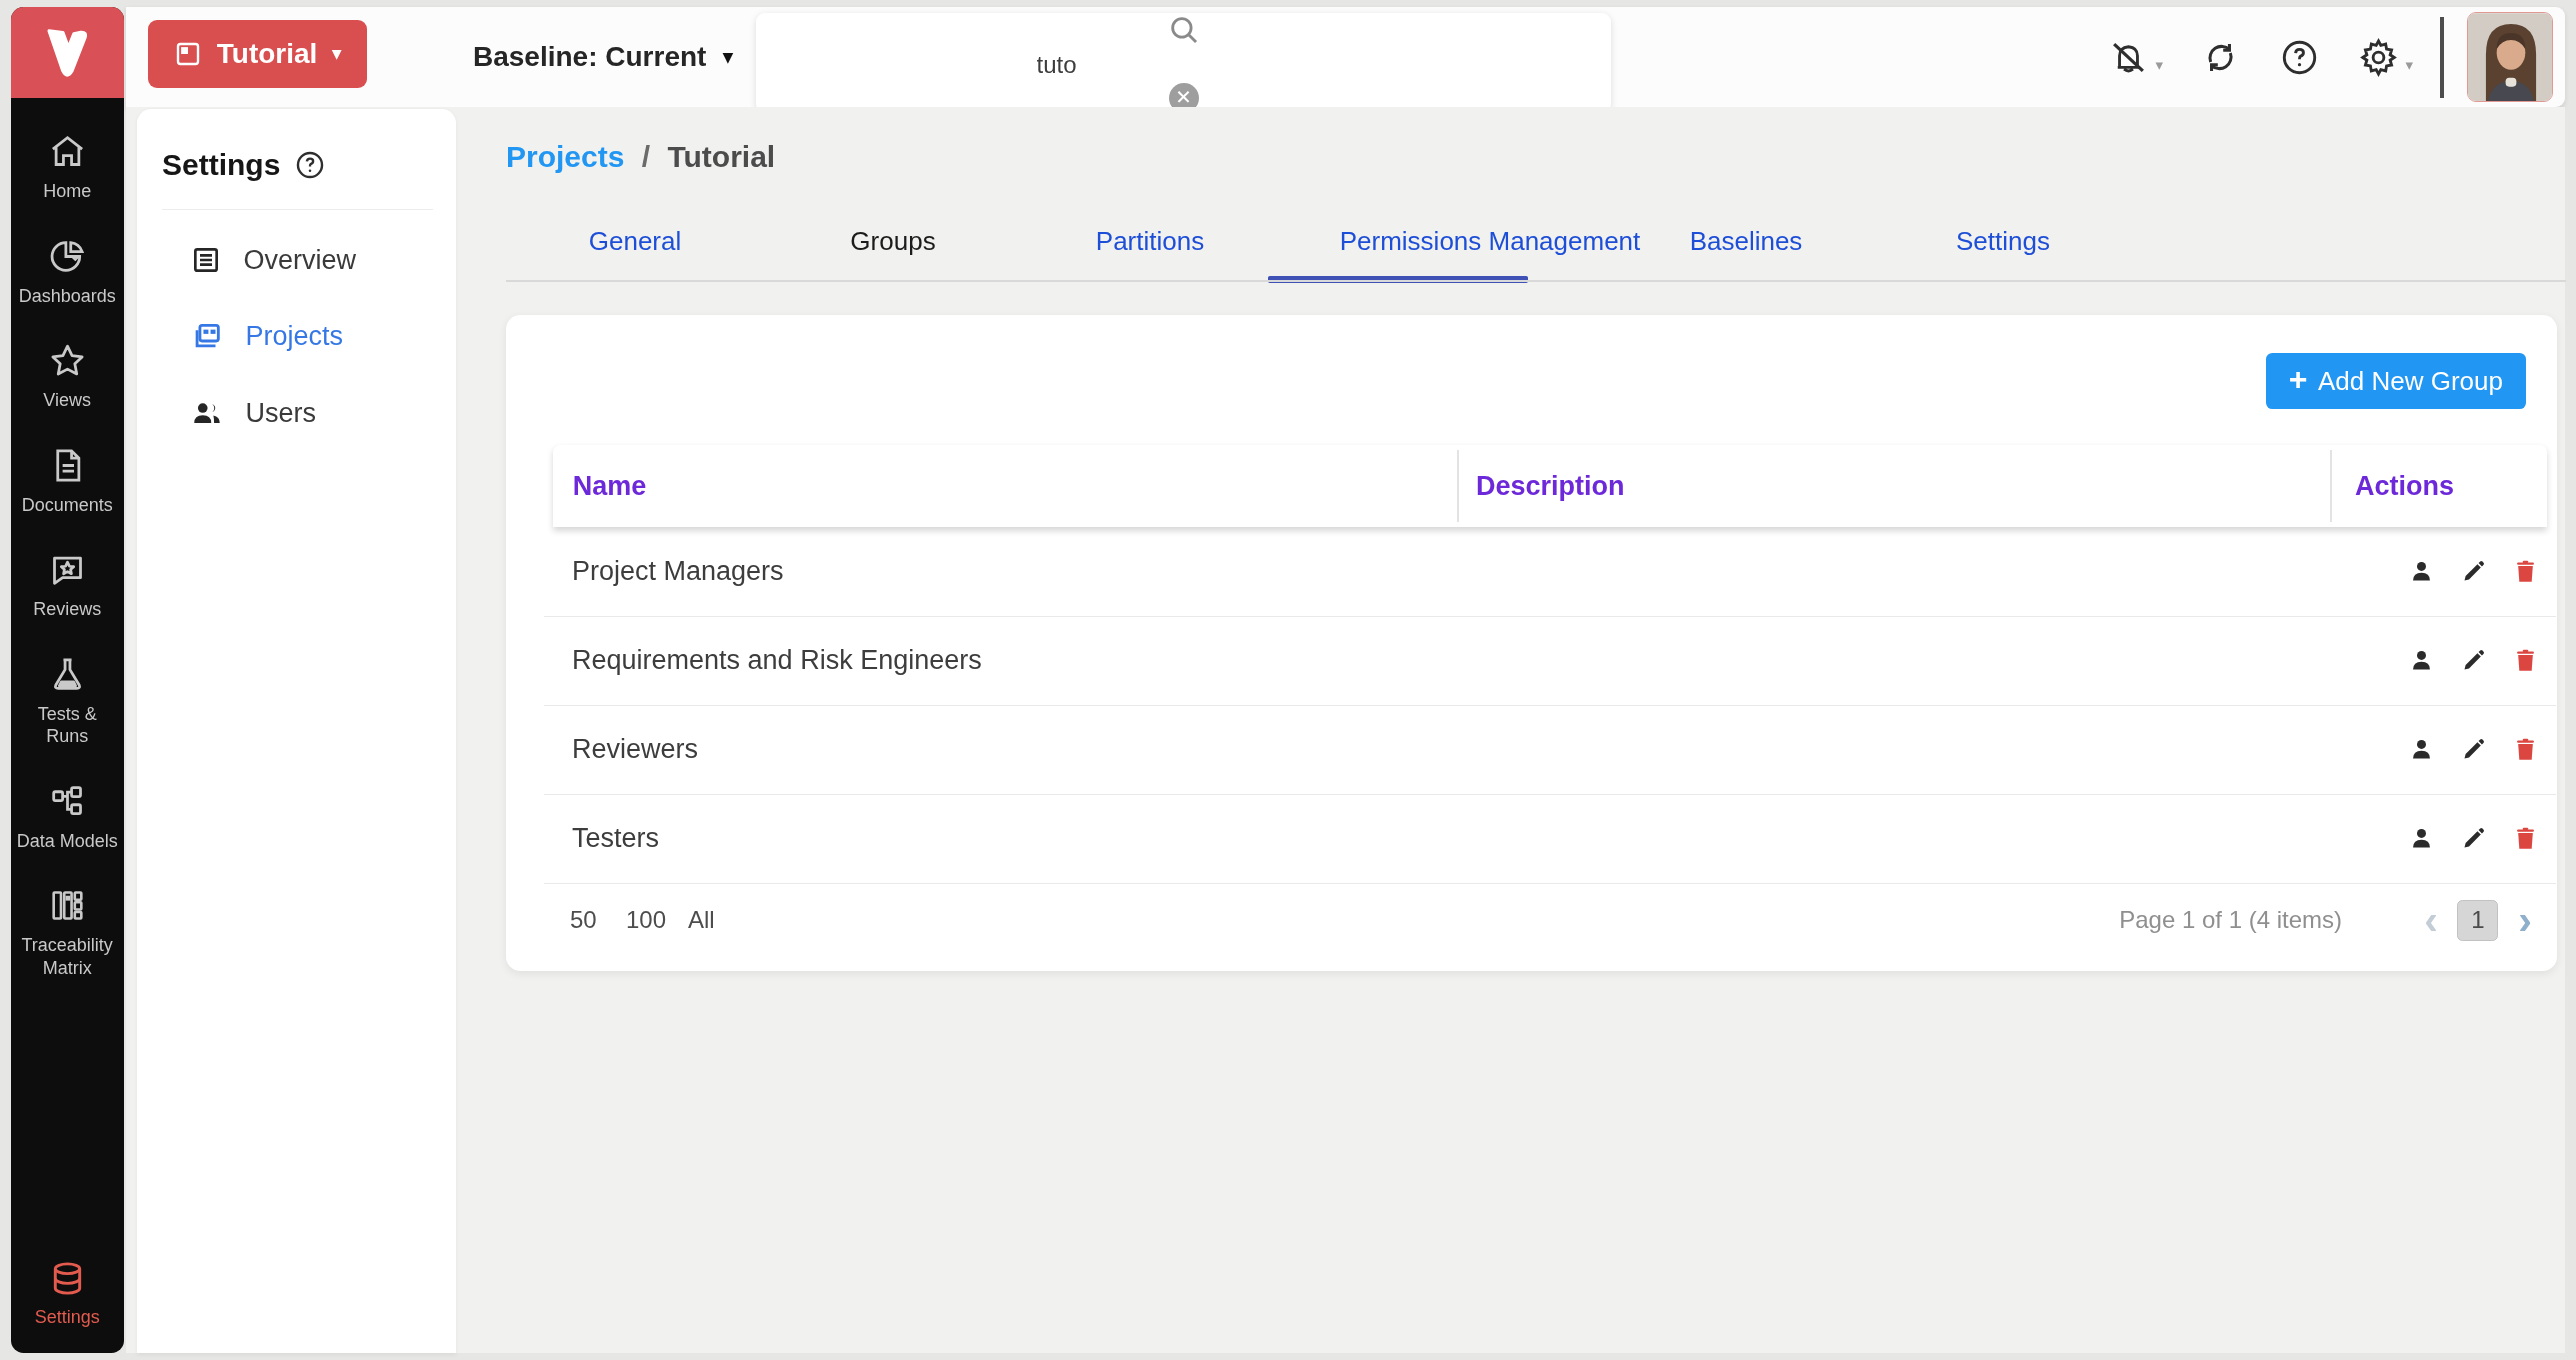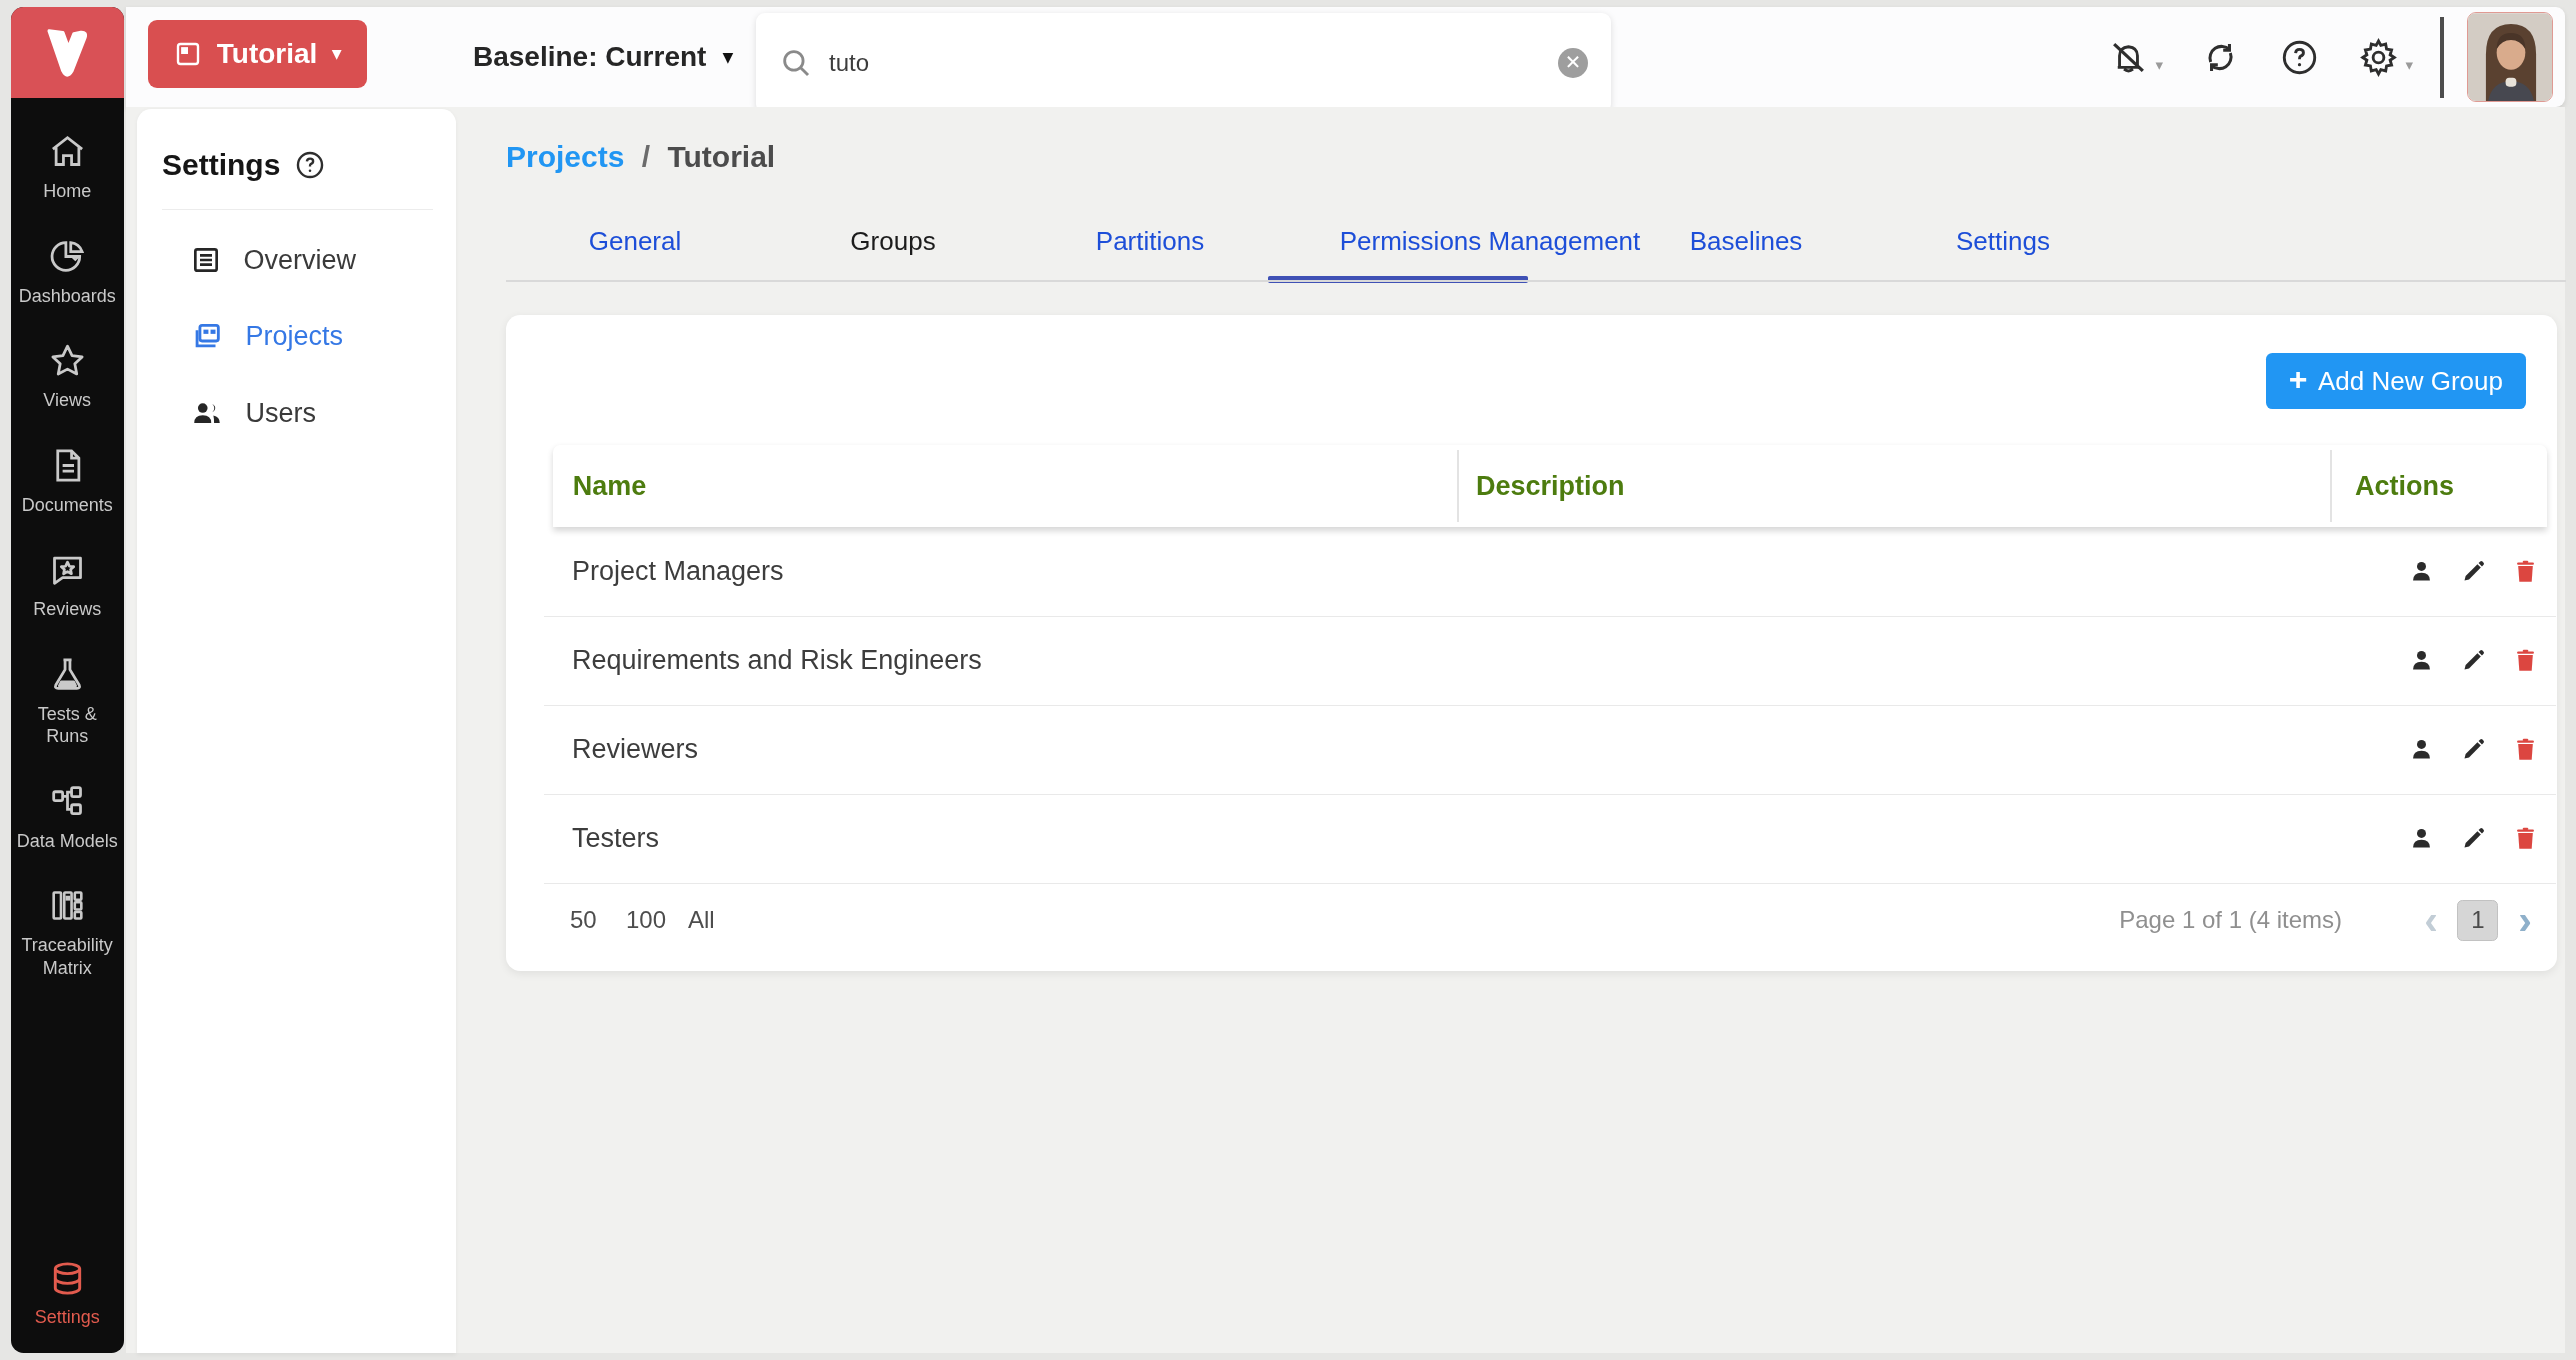--- a/index.html
+++ b/index.html
@@ -13,21 +13,21 @@
               background:#d94f50; border:none; border-radius:9px; color:#fff;
               display:flex; align-items:center; gap:14.3px; cursor:pointer; }
   .proj-btn .lbl { font-size:28px; font-weight:bold; }
   .proj-btn .caret { font-size:19.7px; line-height:1; }
   .baseline { position:absolute; left:347px; top:0; height:100px; display:flex; align-items:center; gap:16px; cursor:pointer; }
   .baseline .lbl { font-size:28px; color:#262626; font-weight:700; }
   .baseline .caret { font-size:21.5px; color:#111; }
 
   .search-card { position:absolute; left:630px; top:5.4px; width:855px; height:100px;
                  background:#ffffff; border-radius:9px; box-shadow:0 2.7px 7.2px rgba(0,0,0,.13);
-                 display:flex; align-items:center; padding:0 23px; }
+                 display:flex; align-items:center; padding:0 23px;flex-direction:column; }
   .search-card input { flex:1; border:none; outline:none; font-size:24px; color:#3d3d3d;
                        margin-left:16px; font-family:"Liberation Sans", sans-serif; background:transparent; }
   .clear-btn { width:30px; height:30px; border-radius:50%; background:#9e9e9e; color:#fff;
                display:flex; align-items:center; justify-content:center; font-size:19.7px; cursor:pointer; flex:0 0 auto; }
 
   .tb-icons { position:absolute; right:0; top:0; height:100px; display:flex; align-items:center; }
   .tb-ic { position:relative; display:flex; align-items:center; cursor:pointer; }
   .tb-ic .mini-caret { font-size:15px; color:#9a9a9a; margin-left:5.4px; margin-top:16px; }
   .tb-divider { width:3.6px; height:81px; background:#4d4d4d; margin:0 23px 0 27px; }
   .avatar { width:86px; height:90px; border-radius:9px; border:1.8px solid #e09a93; overflow:hidden; margin-right:12.5px; cursor:pointer; }
@@ -72,21 +72,21 @@
           background:#ffffff; border-radius:14.3px; box-shadow:0 2.7px 9px rgba(0,0,0,.07); }
   .add-btn { position:absolute; right:31px; top:38px; height:56px; padding:0 23px;
              background:#2196f3; color:#fff; border:none; border-radius:6.3px;
              display:flex; align-items:center; gap:10.7px; cursor:pointer; }
   .add-btn .plus { font-size:32px; font-weight:bold; line-height:1; margin-top:-3.6px; }
   .add-btn .lbl { font-size:26px; }
 
   .thead { position:absolute; left:47px; top:130px; width:1994px; height:82px; background:#fff;
            border-radius:7.2px 7.2px 0 0; box-shadow:0 3.6px 6.3px rgba(0,0,0,.16); }
   .thead .col { position:absolute; top:0; height:82px; display:flex; align-items:center;
-                font-size:27px; font-weight:bold; color:#4d7c0f; }
+                font-size:27px; font-weight:bold; color:#6d28d9; }
   .th-name { left:19.7px; }
   .th-desc { left:923px; }
   .th-act  { left:1802px; }
   .thead .vdiv { position:absolute; top:5.4px; height:72px; width:1.8px; background:#e3e3e3; }
 
   .rows { position:absolute; left:38px; top:213px; width:2012px; }
   .trow { position:relative; height:89px; border-bottom:1.8px solid #e9e9e9; }
   .trow .name { position:absolute; left:28px; top:0; height:87px; display:flex; align-items:center;
                 font-size:27px; color:#3d3d3d; }
   .trow .desc { position:absolute; left:931px; top:0; height:87px; display:flex; align-items:center;

